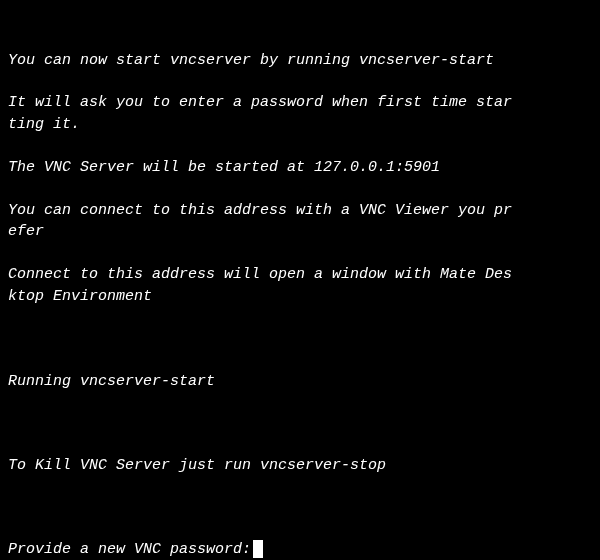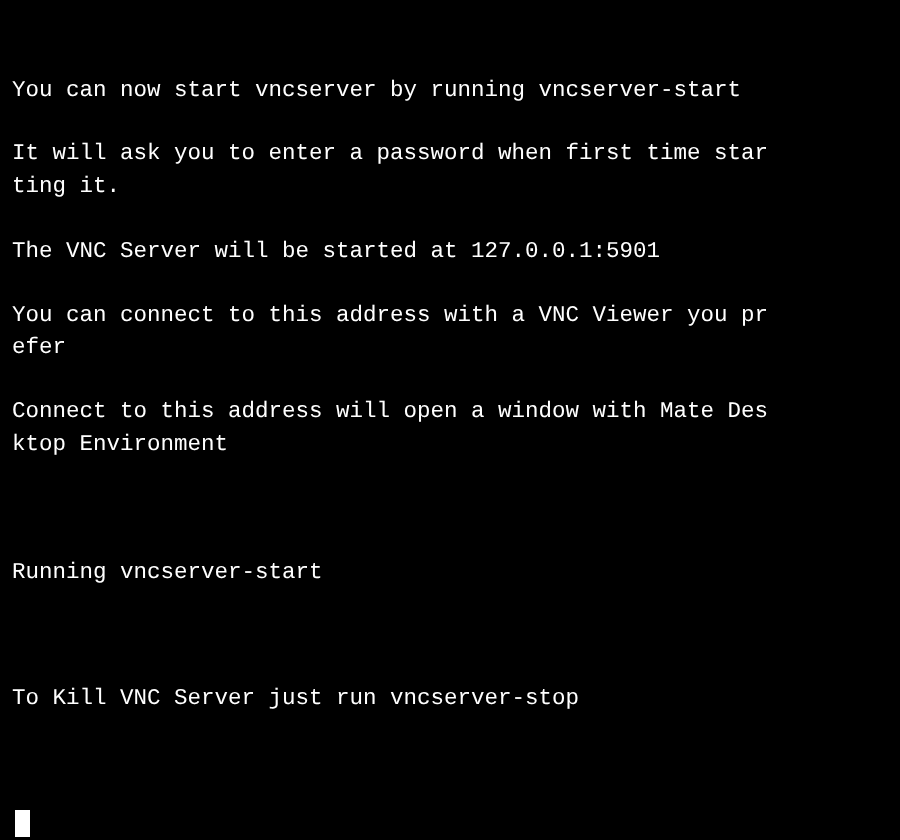--- a/index.html
+++ b/index.html
@@ -15,20 +15,21 @@
       font-family: 'Courier New', Courier, monospace;
       overflow: hidden;
     }
 
     #terminal {
       width: 600px;
       height: 560px;
       background-color: #000000;
       display: flex;
       flex-direction: column;
+      font-style: italic;
     }
 
     #terminal-output {
       flex: 1;
       padding: 6px 8px 0 8px;
       color: #ffffff;
       font-size: 15px;
       line-height: 1.45;
       white-space: pre-wrap;
       word-break: break-word;
@@ -57,16 +58,17 @@
       vertical-align: middle;
     }
   </style>
 </head>
 <body>
 
 <div id="terminal">
   <div id="terminal-output">
   <div class="terminal-line">You can now start vncserver by running vncserver-start</div><div class="terminal-line" style="height: 21px;">&nbsp;</div><div class="terminal-line">It will ask you to enter a password when first time star</div><div class="terminal-line">ting it.</div><div class="terminal-line" style="height: 21px;">&nbsp;</div><div class="terminal-line">The VNC Server will be started at 127.0.0.1:5901</div><div class="terminal-line" style="height: 21px;">&nbsp;</div><div class="terminal-line">You can connect to this address with a VNC Viewer you pr</div><div class="terminal-line">efer</div><div class="terminal-line" style="height: 21px;">&nbsp;</div><div class="terminal-line">Connect to this address will open a window with Mate Des</div><div class="terminal-line">ktop Environment</div><div class="terminal-line" style="height: 21px;">&nbsp;</div><div class="terminal-line" style="height: 21px;">&nbsp;</div><div class="terminal-line" style="height: 21px;">&nbsp;</div><div class="terminal-line">Running vncserver-start</div><div class="terminal-line" style="height: 21px;">&nbsp;</div><div class="terminal-line" style="height: 21px;">&nbsp;</div><div class="terminal-line" style="height: 21px;">&nbsp;</div><div class="terminal-line">To Kill VNC Server just run vncserver-stop</div><div class="terminal-line" style="height: 21px;">&nbsp;</div><div class="terminal-line" style="height: 21px;">&nbsp;</div><div class="terminal-line" style="height: 21px;">&nbsp;</div></div>
   <div id="password-line">
+    <span>Provide a new VNC password: </span>
     <span id="cursor"></span>
   </div>
 
 </div>
 
 </body></html>

